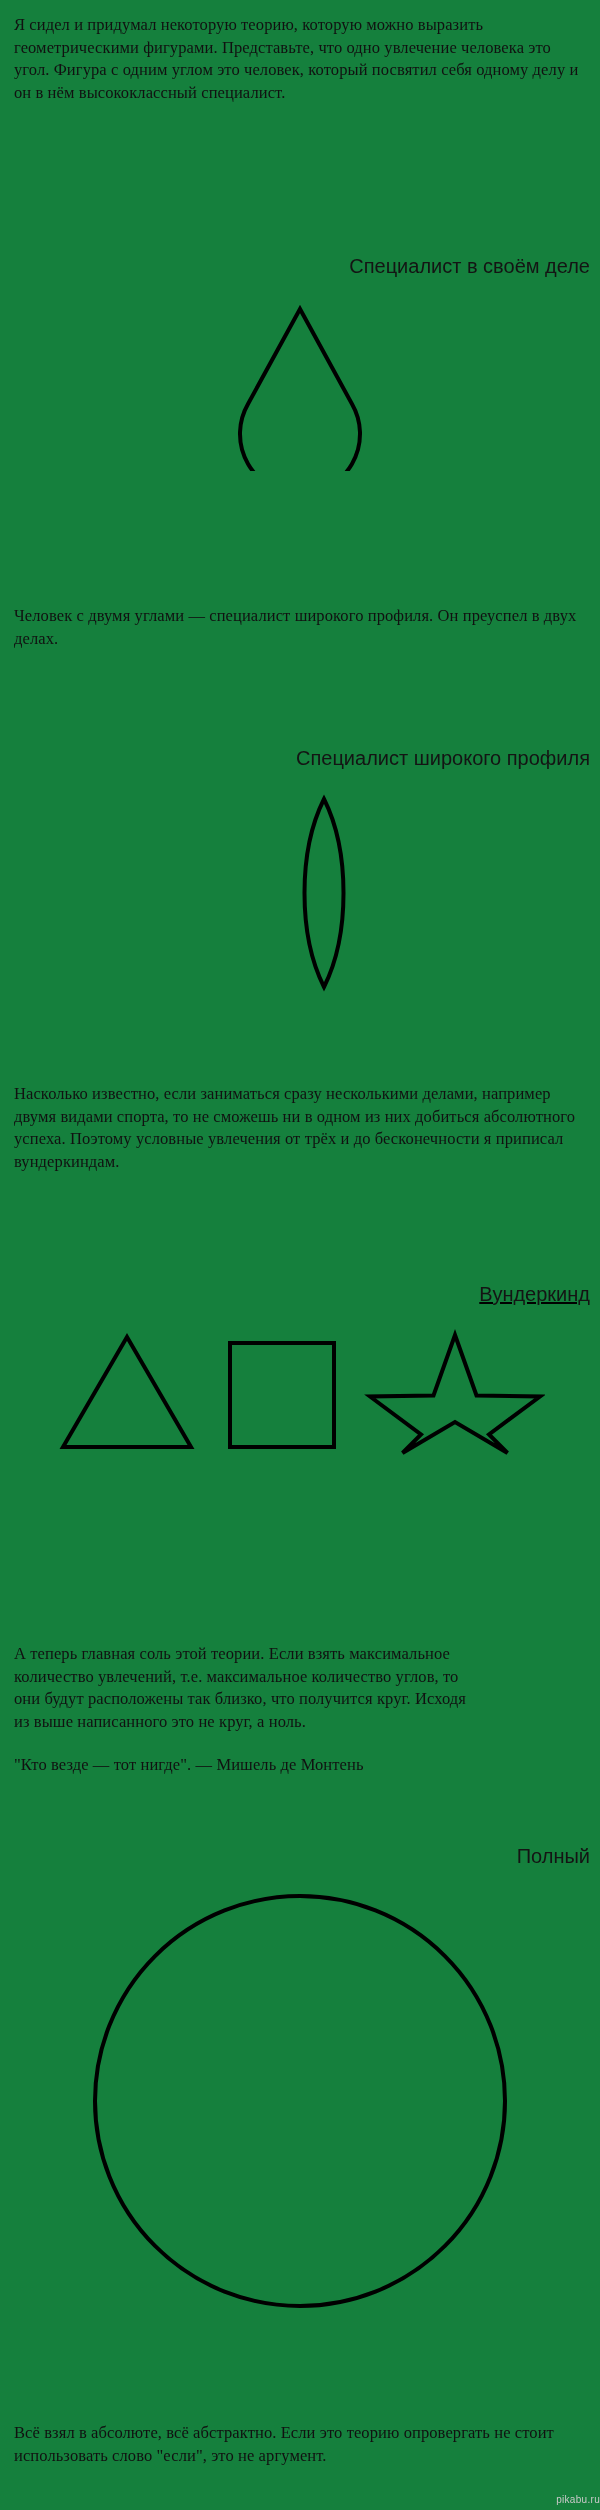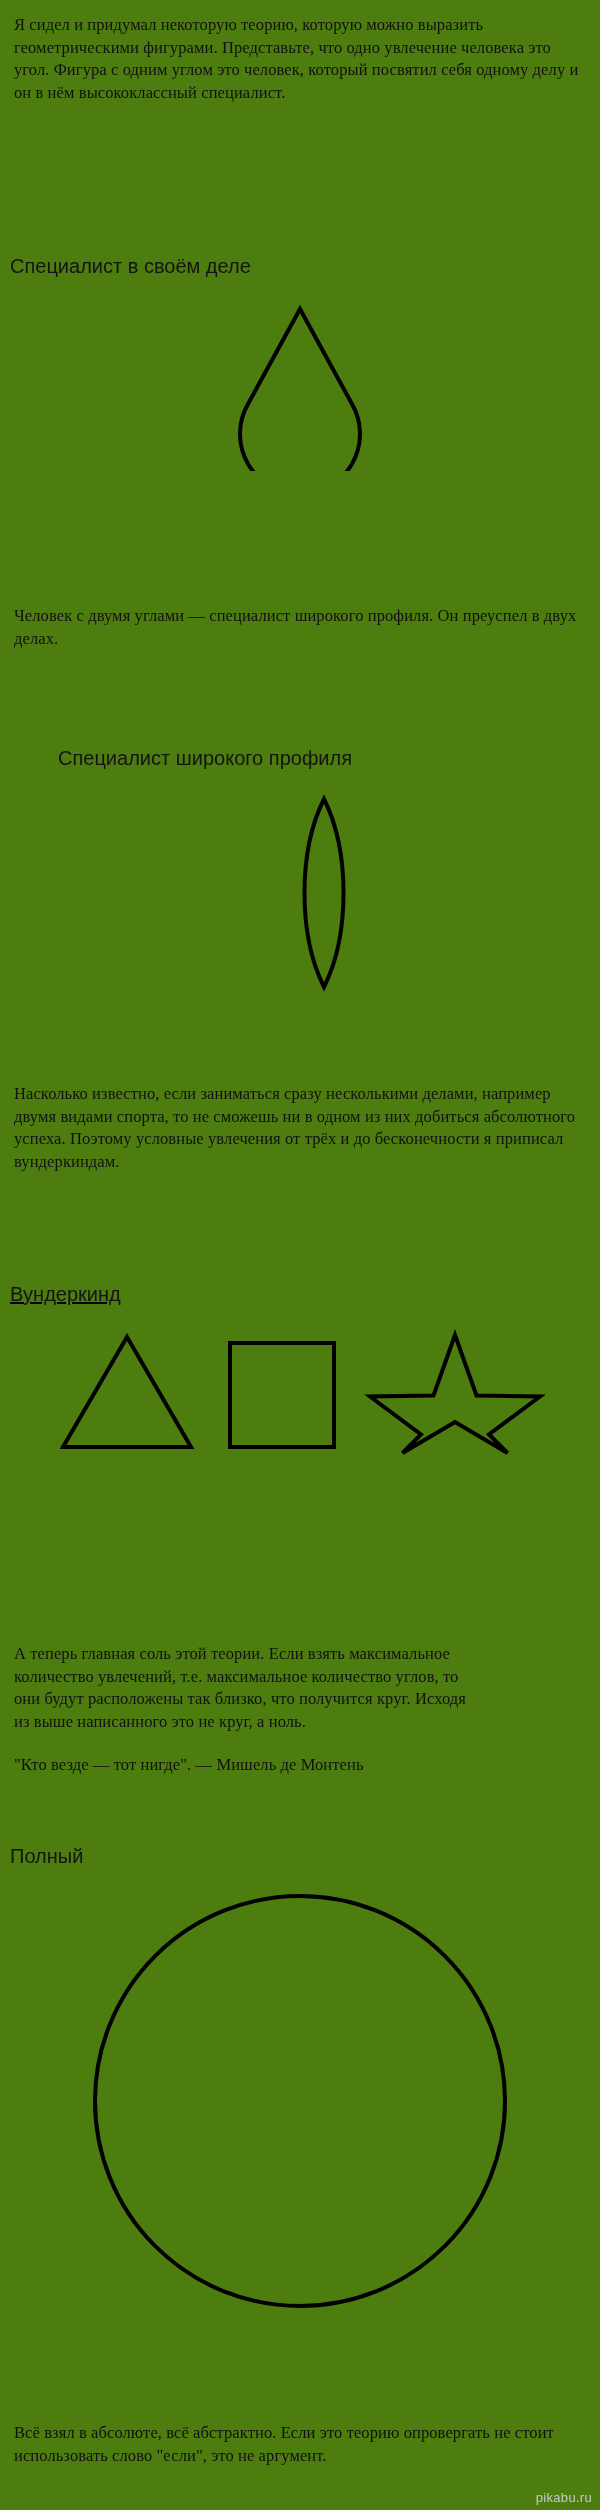--- a/index.html
+++ b/index.html
@@ -12,21 +12,21 @@
     min-height: 2510px;
     position: relative;
     font-family: "Liberation Serif", "DejaVu Serif", serif;
     color: #000000;
     -webkit-font-smoothing: antialiased;
   }
   .page {
     width: 600px;
     min-height: 2510px;
     position: relative;
-    background: #4d7c0f;
+    background: #15803d;
     overflow: hidden;
   }
 
   
   .para {
     font-family: "Liberation Serif", "DejaVu Serif", serif;
     font-size: 16.5px;
     line-height: 22.5px;
     color: #111111;
     text-align: left;
@@ -36,21 +36,21 @@
   }
   .para + .para { margin-top: 21px; }
 
   
   .fig-title {
     font-family: "Liberation Sans", "DejaVu Sans", sans-serif;
     font-size: 20px;
     line-height: 26px;
     font-weight: 400;
     color: #141414;
-    text-align: left;
+    text-align: right;
     margin: 0;
     padding: 0 10px;
   }
 
   .figure {
     width: 100%;
     display: flex;
     justify-content: center;
     align-items: flex-start;
   }
@@ -64,24 +64,24 @@
   .block-text-3 { position: absolute; left: 0; top: 1083px; width: 600px; }
   .block-fig-3  { position: absolute; left: 0; top: 1281px; width: 600px; text-decoration: underline; }
   .block-text-4 { position: absolute; left: 0; top: 1643px; width: 488px; }
   .block-fig-4  { position: absolute; left: 0; top: 1843px; width: 600px; }
   .block-text-5 { position: absolute; left: 0; top: 2422px; width: 600px; }
 
   .fig-title-gap { height: 22px; }
 
   .watermark {
     position: absolute;
-    right: 8px;
+    right: 0;
     bottom: 5px;
     font-family: "Liberation Sans", "DejaVu Sans", sans-serif;
-    font-size: 13px;
+    font-size: 10px;
     color: #c9c9c9;
     letter-spacing: 0.3px;
     user-select: none;
   }
 </style>
 </head>
 <body>
 
 <div class="page">
 

